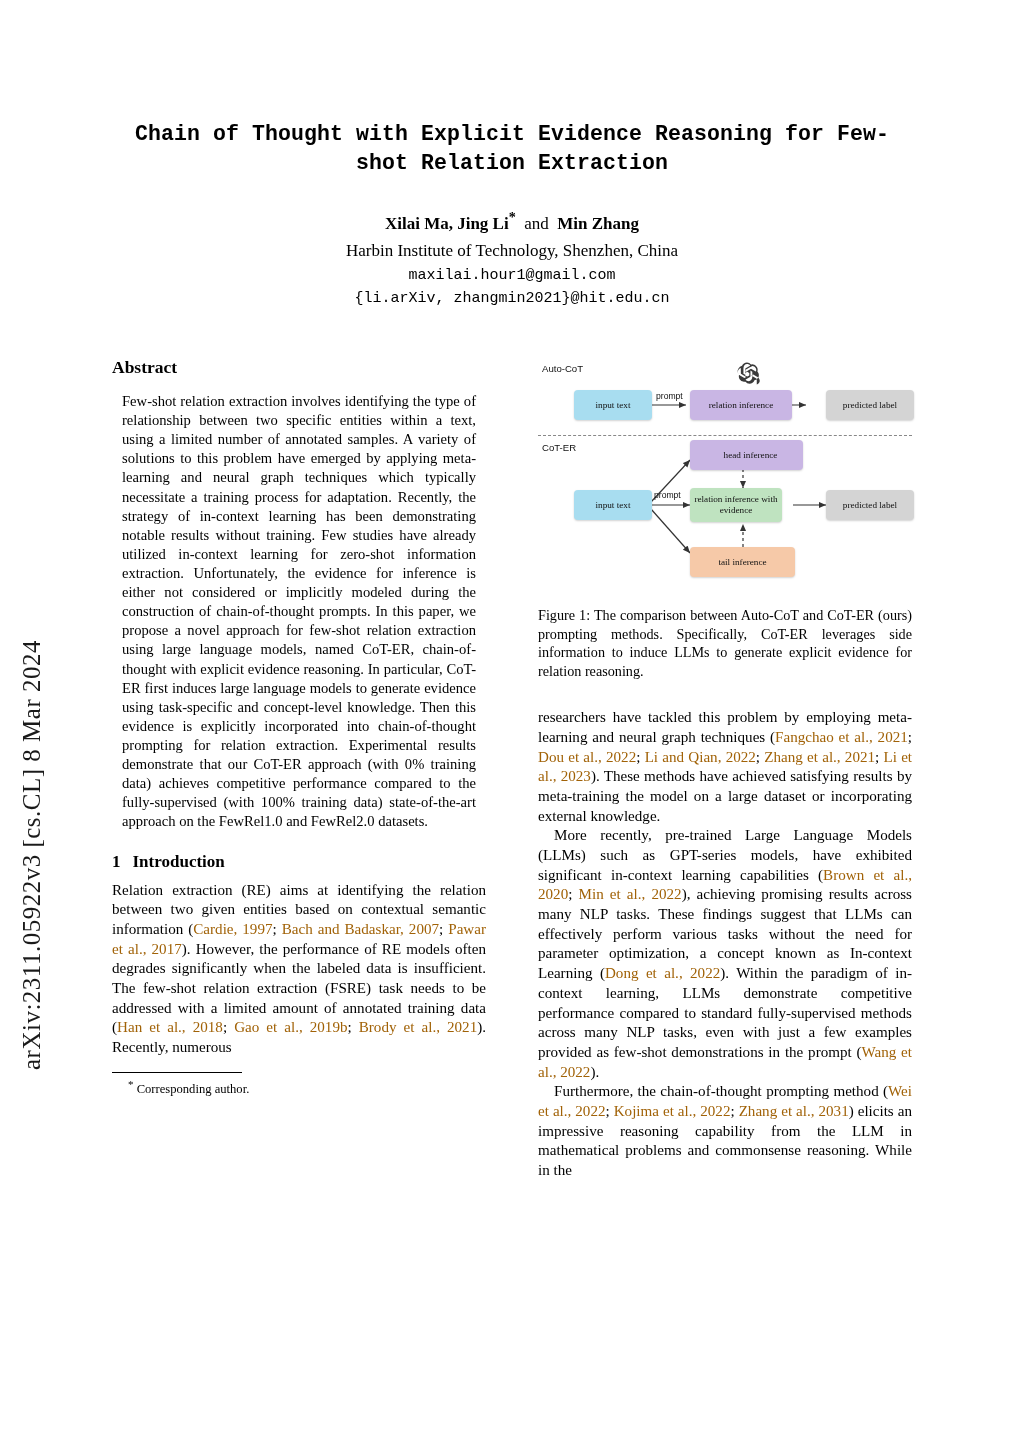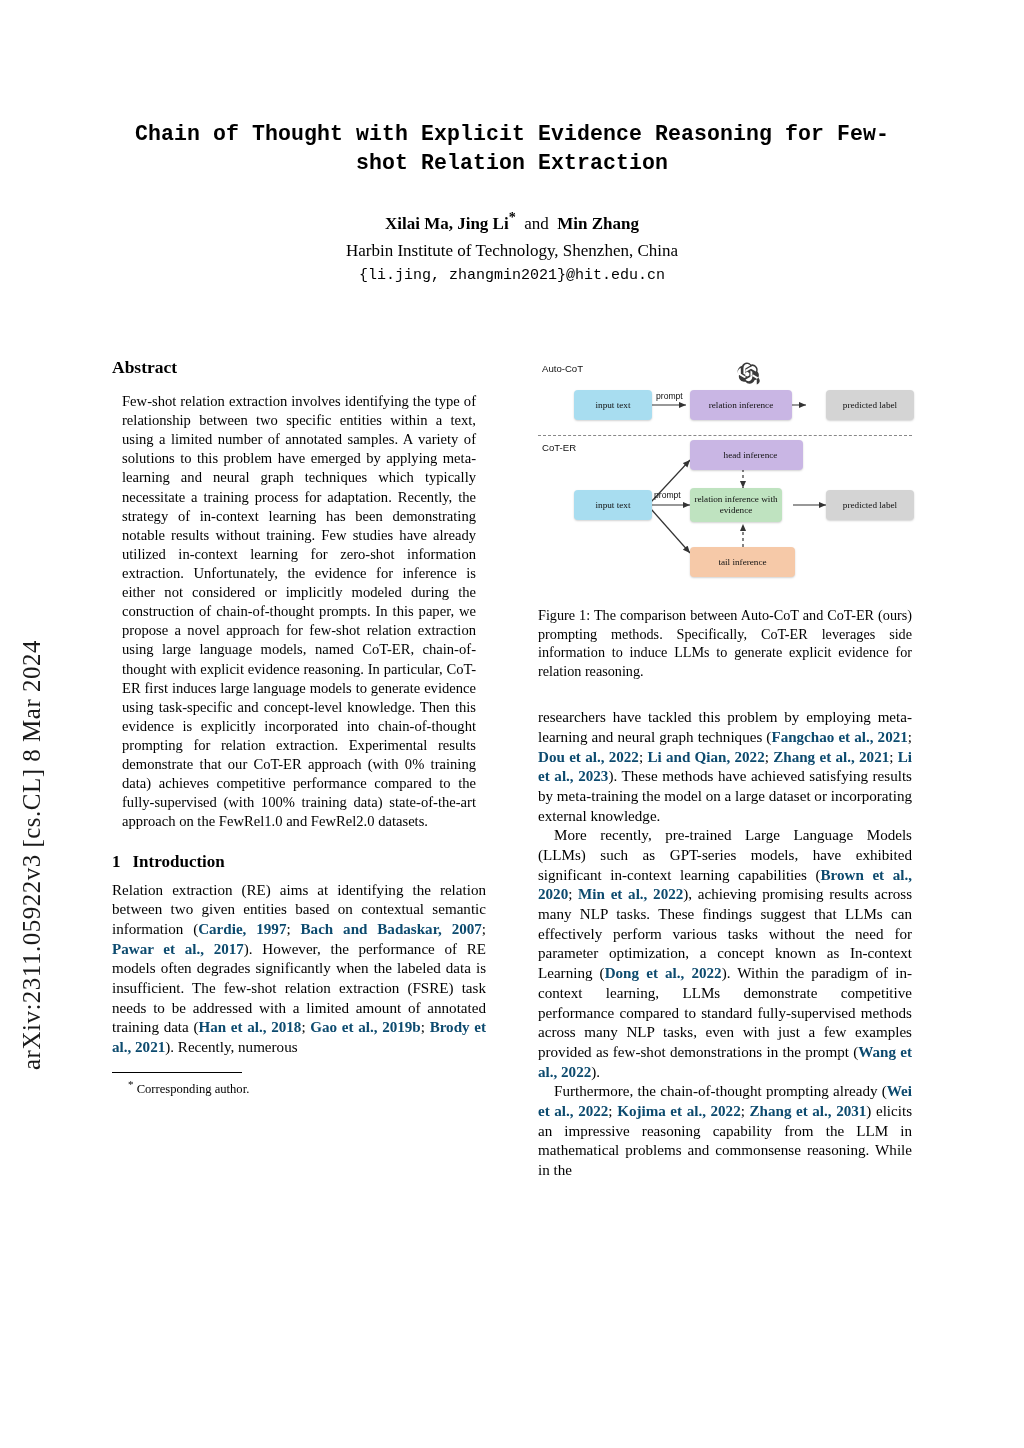--- a/index.html
+++ b/index.html
@@ -109,23 +109,22 @@
   }
 
   .section-head {
     font-size: 17px;
     font-weight: bold;
     margin: 20px 0 9px 0;
   }
   .section-head .num { margin-right: 12px; }
 
   a.cite, .cite {
-    color: #0c4a6e;
+    color: #a16207;
     text-decoration: none;
-    font-weight: bold;
   }
 
   .footnote-rule {
     margin-top: 14px;
     width: 130px;
     height: 1px;
     background: #000;
   }
   .footnote {
     font-size: 12.6px;
@@ -197,21 +196,22 @@
 
   <div class="arxiv-stamp">arXiv:2311.05922v3  [cs.CL]  8 Mar 2024</div>
 
   <div class="content">
     <div class="title">Chain of Thought with Explicit Evidence Reasoning for Few-shot Relation Extraction</div>
 
     <div class="authors">
       <span>Xilai Ma, Jing Li</span><sup>*</sup><span class="plain">&nbsp; and &nbsp;</span><span>Min Zhang</span>
     </div>
     <div class="affil">Harbin Institute of Technology, Shenzhen, China</div>
-    <div class="email">{li.jing, zhangmin2021}@hit.edu.cn</div>
+    <div class="email">maxilai.hour1@gmail.com</div>
+    <div class="email">{li.arXiv, zhangmin2021}@hit.edu.cn</div>
   </div>
 
   <div class="columns">
 
     <div class="col col-left">
       <div class="abstract-head">Abstract</div>
       <div class="abstract-body">
         <p class="body">Few-shot relation extraction involves identifying the type of relationship between two specific entities within a text, using a limited number of annotated samples. A variety of solutions to this problem have emerged by applying meta-learning and neural graph techniques which typically necessitate a training process for adaptation. Recently, the strategy of in-context learning has been demonstrating notable results without training. Few studies have already utilized in-context learning for zero-shot information extraction. Unfortunately, the evidence for inference is either not considered or implicitly modeled during the construction of chain-of-thought prompts. In this paper, we propose a novel approach for few-shot relation extraction using large language models, named CoT-ER, chain-of-thought with explicit evidence reasoning. In particular, CoT-ER first induces large language models to generate evidence using task-specific and concept-level knowledge. Then this evidence is explicitly incorporated into chain-of-thought prompting for relation extraction. Experimental results demonstrate that our CoT-ER approach (with 0% training data) achieves competitive performance compared to the fully-supervised (with 100% training data) state-of-the-art approach on the FewRel1.0 and FewRel2.0 datasets.</p>
       </div>
 
@@ -277,17 +277,17 @@
       </div>
 
       <p class="caption"><span>Figure 1: </span><span>The comparison between Auto-CoT and CoT-ER (ours) prompting methods. Specifically, CoT-ER leverages side information to induce LLMs to generate explicit evidence for relation reasoning.</span></p>
 
       <div style="height:14px"></div>
 
       <p class="body"><span>researchers have tackled this problem by employing meta-learning and neural graph techniques (</span><span class="cite">Fangchao et al., 2021</span><span>; </span><span class="cite">Dou et al., 2022</span><span>; </span><span class="cite">Li and Qian, 2022</span><span>; </span><span class="cite">Zhang et al., 2021</span><span>; </span><span class="cite">Li et al., 2023</span><span>). These methods have achieved satisfying results by meta-training the model on a large dataset or incorporating external knowledge.</span></p>
 
       <p class="body"><span>More recently, pre-trained Large Language Models (LLMs) such as GPT-series models, have exhibited significant in-context learning capabilities (</span><span class="cite">Brown et al., 2020</span><span>; </span><span class="cite">Min et al., 2022</span><span>), achieving promising results across many NLP tasks. These findings suggest that LLMs can effectively perform various tasks without the need for parameter optimization, a concept known as In-context Learning (</span><span class="cite">Dong et al., 2022</span><span>). Within the paradigm of in-context learning, LLMs demonstrate competitive performance compared to standard fully-supervised methods across many NLP tasks, even with just a few examples provided as few-shot demonstrations in the prompt (</span><span class="cite">Wang et al., 2022</span><span>).</span></p>
 
-      <p class="body"><span>Furthermore, the chain-of-thought prompting already (</span><span class="cite">Wei et al., 2022</span><span>; </span><span class="cite">Kojima et al., 2022</span><span>; </span><span class="cite">Zhang et al., 2031</span><span>) elicits an impressive reasoning capability from the LLM in mathematical problems and commonsense reasoning. While in the</span></p>
+      <p class="body"><span>Furthermore, the chain-of-thought prompting method (</span><span class="cite">Wei et al., 2022</span><span>; </span><span class="cite">Kojima et al., 2022</span><span>; </span><span class="cite">Zhang et al., 2031</span><span>) elicits an impressive reasoning capability from the LLM in mathematical problems and commonsense reasoning. While in the</span></p>
 
     </div>
   </div>
 </div>
 
 </body></html>

